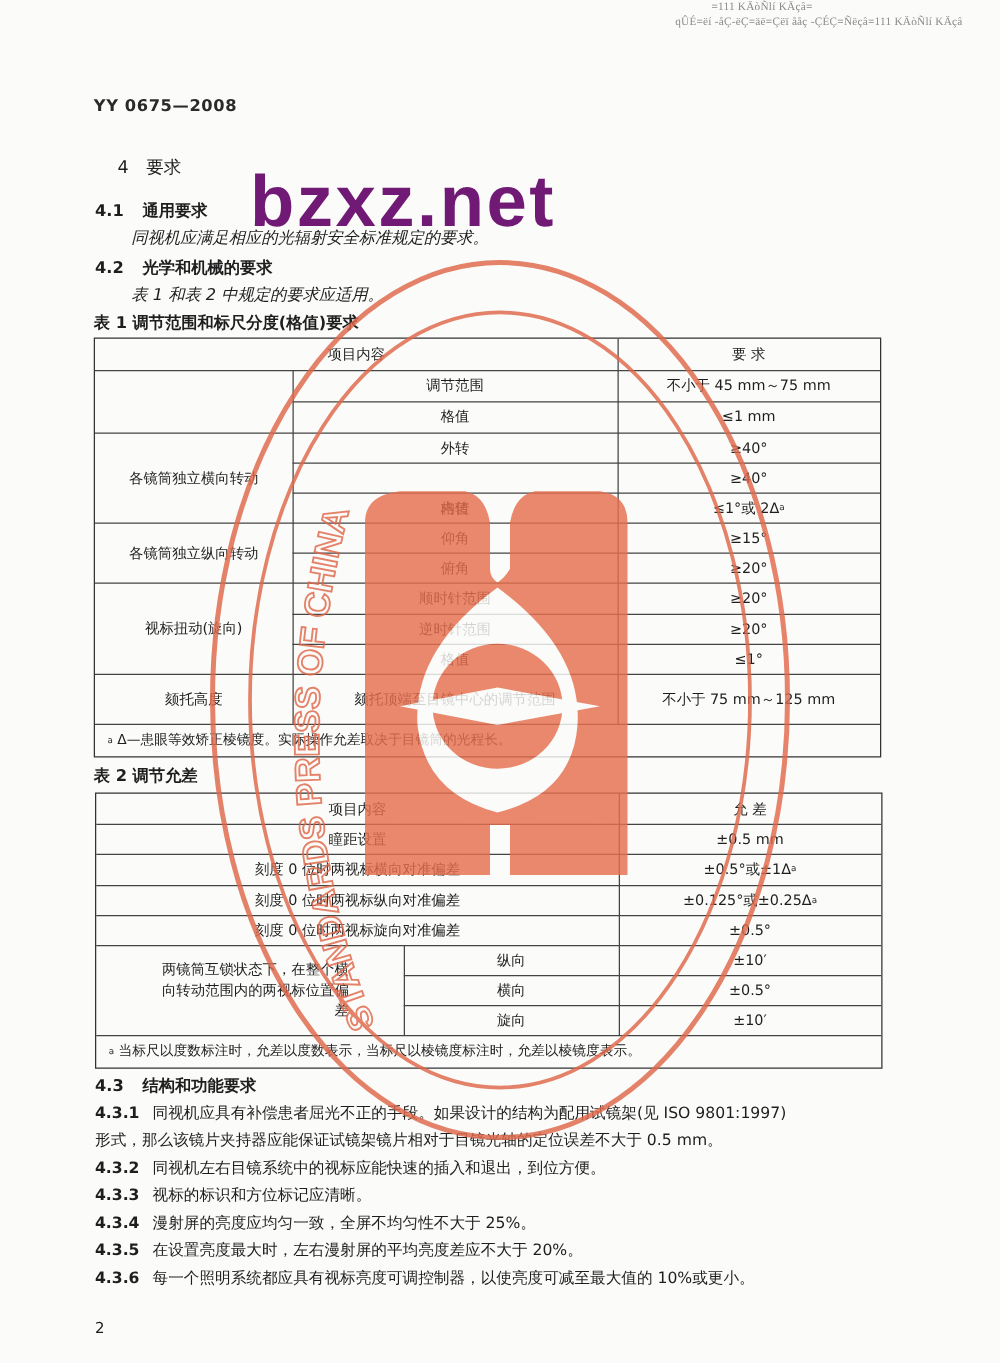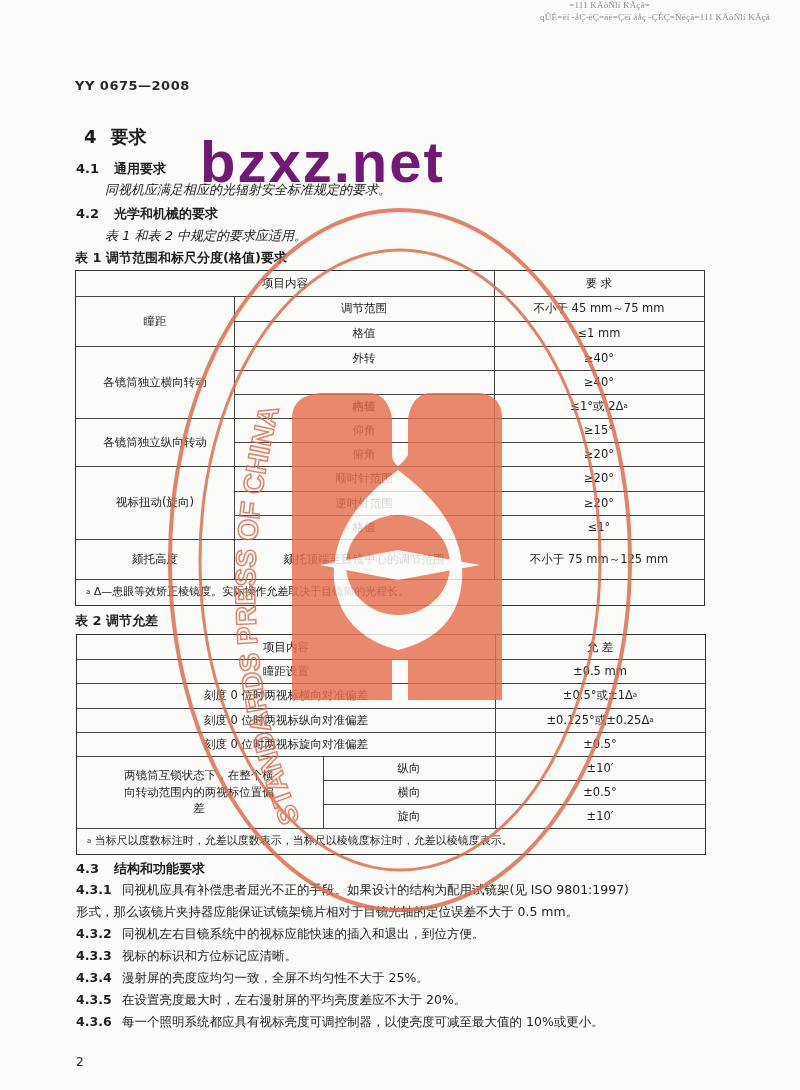--- a/index.html
+++ b/index.html
@@ -8,36 +8,36 @@
     background: #fbfbf9;
     font-family: "DejaVu Sans", "Liberation Sans", sans-serif;
     color: #1e1e1e;
   }
   .abs { position: absolute; }
   .garble {
     position: absolute; right: 30px; font-size: 9px; color: #8a8a8a;
     font-family: "Liberation Serif", serif; letter-spacing: 0.2px; white-space: nowrap;
   }
   .docid { left: 75px; top: 78px; font-size: 13px; font-weight: bold; letter-spacing: 0.5px; color: #2a2a2a; }
-  .h1 { left: 84px; top: 125px; font-size: 18px; font-weight: bold; }
+  .h1 { left: 94px; top: 125px; font-size: 14px; font-weight: normal; }
   .h1 .num { margin-right: 14px; }
   .h2 { left: 76px; font-size: 13px; font-weight: bold; }
   .h2 .num { display: inline-block; width: 38px; }
   .para { font-size: 13px; font-style: italic; }
   .caption { font-size: 13px; font-weight: bold; }
   .bzxz {
     position: absolute; left: 200px; top: 128px; font-size: 58px; font-weight: bold;
     color: #701a75; letter-spacing: 2px; font-family: "Liberation Sans", sans-serif;
     z-index: 0;
   }
   
   .tbl { position: absolute; border: 1.5px solid #333; z-index: 2; }
   .cell {
     position: absolute; display: flex; align-items: center; justify-content: center;
-    text-align: center; font-size: 11.5px; box-sizing: border-box; line-height: 1.45;
+    text-align: right; font-size: 11.5px; box-sizing: border-box; line-height: 1.45;
   }
   .hl { position: absolute; height: 0; border-top: 1px solid #444; }
   .vl { position: absolute; width: 0; border-left: 1px solid #444; }
   .foot { justify-content: flex-start; padding-left: 10px; font-size: 11px; }
   sup { font-size: 7px; vertical-align: super; }
   
   .stamp { position: absolute; left: 0; top: 0; z-index: 3; pointer-events: none; }
   .sub { left: 76px; font-size: 12.5px; }
   .sub .num { font-weight: bold; display: inline-block; width: 46px; }
   .pageno { left: 76px; top: 1055px; font-size: 12px; }
@@ -65,21 +65,20 @@
 
 <div class="abs caption" style="left:75px;width:628px;top:249px;z-index:2">表 1   调节范围和标尺分度(格值)要求</div>
 
 <div class="tbl" style="left:75px;top:270px;width:628px;height:334px;">
 
   <div class="cell" style="left:0;top:0;width:418px;height:25px;">项目内容</div>
   <div class="cell" style="left:418px;top:0;width:210px;height:25px;">要    求</div>
   <div class="vl" style="left:418px;top:0;height:308px;"></div>
   <div class="hl" style="left:0;top:25px;width:628px;border-top-width:1.5px;"></div>
 
-  <div class="cell" style="left:0;top:25px;width:158px;height:50px;">瞳距</div>
   <div class="cell" style="left:158px;top:25px;width:260px;height:25px;">调节范围</div>
   <div class="cell" style="left:418px;top:25px;width:210px;height:25px;">不小于 45 mm～75 mm</div>
   <div class="hl" style="left:158px;top:50px;width:470px;"></div>
   <div class="cell" style="left:158px;top:50px;width:260px;height:25px;">格值</div>
   <div class="cell" style="left:418px;top:50px;width:210px;height:25px;">≤1 mm</div>
   <div class="hl" style="left:0;top:75px;width:628px;"></div>
 
   <div class="cell" style="left:0;top:75px;width:158px;height:72px;">各镜筒独立横向转动</div>
   <div class="cell" style="left:158px;top:75px;width:260px;height:24px;">外转</div>
   <div class="cell" style="left:418px;top:75px;width:210px;height:24px;">≥40°</div>

